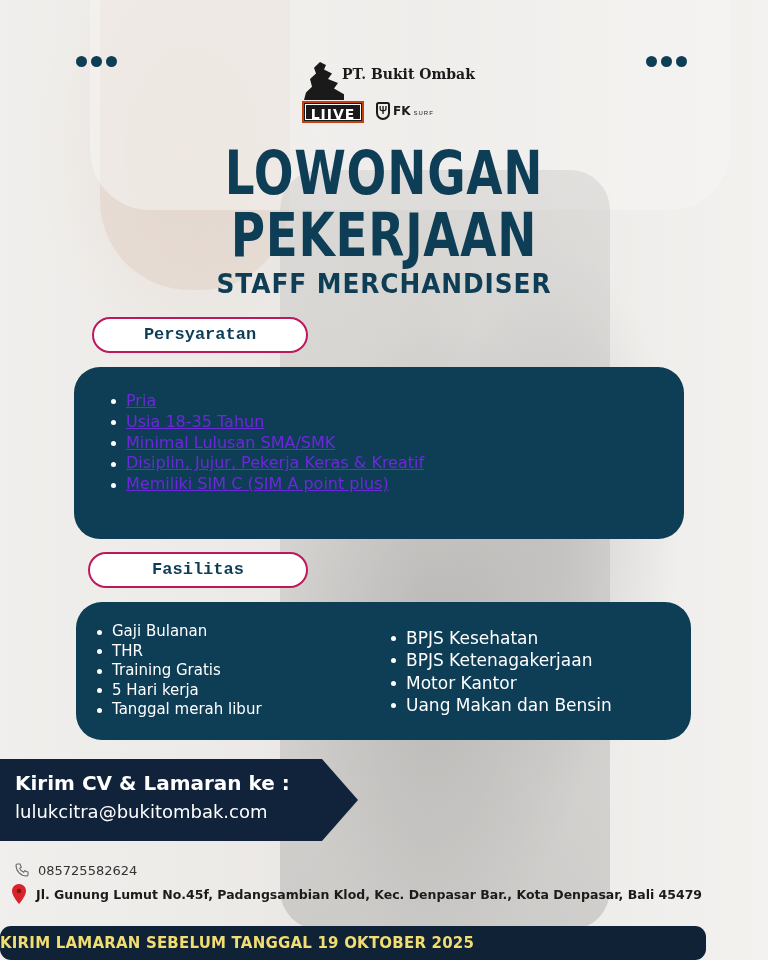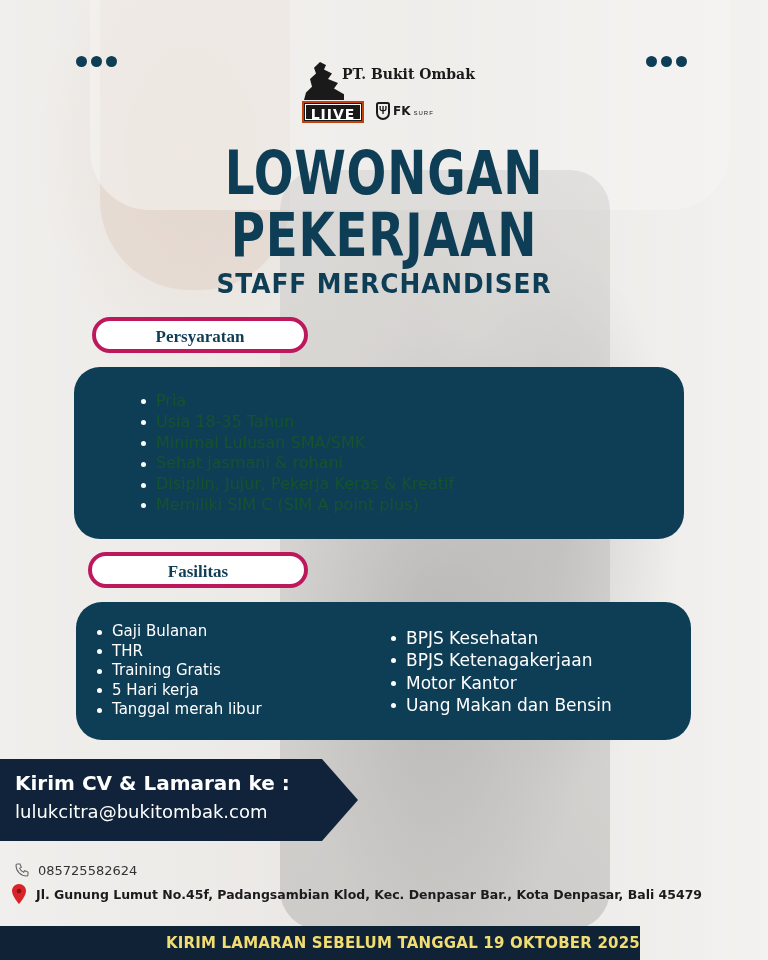--- a/index.html
+++ b/index.html
@@ -73,22 +73,22 @@
   }
   .title.t1 { top: 136px; font-size: 60px; letter-spacing: 1px; transform: scaleX(0.78); line-height: 74px; }
   .title.t2 { top: 198px; font-size: 60px; letter-spacing: 1px; transform: scaleX(0.78); line-height: 74px; }
   .subtitle {
     position: absolute; left: 0; width: 768px; top: 268px; text-align: center;
     color: #0e3d56; font-family: "DejaVu Sans", sans-serif; font-weight: bold;
     font-size: 27px; letter-spacing: 1px; transform: scaleX(0.92);
   }
 
   .pill {
-    position: absolute; background: #fff; border: 4px solid #be185d; border-radius: 22px;
-    color: #0e3d56; font-family: Liberation Serif, serif; font-weight: bold;
+    position: absolute; background: #fff; border: 2px solid #be185d; border-radius: 22px;
+    color: #0e3d56; font-family: Liberation Mono, monospace; font-weight: bold;
     font-size: 17px; text-align: center;
   }
   .pill.p1 { left: 92px; top: 317px; width: 216px; height: 36px; line-height: 32px; }
   .pill.p2 { left: 88px; top: 552px; width: 220px; height: 36px; line-height: 32px; }
 
   .card {
     position: absolute; background: #0e3d56; border-radius: 26px; color: #fff;
     font-family: "DejaVu Sans", sans-serif;
   }
   .card.c1 { left: 74px; top: 367px; width: 610px; height: 172px; }
@@ -115,24 +115,24 @@
   .cta .lbl { position: absolute; left: 15px; top: 12px; font-size: 20px; font-weight: bold; }
   .cta .email { position: absolute; left: 15px; top: 42px; font-size: 18px; }
 
   .contact { position: absolute; font-family: "DejaVu Sans", sans-serif; color: #1b1b1b; display: flex; align-items: center; }
   .contact.phone { left: 14px; top: 862px; font-size: 13px; color: #333; }
   .contact.addr { left: 12px; top: 884px; font-size: 12.5px; font-weight: bold; }
   .phone-icon { width: 16px; height: 16px; margin-right: 8px; }
   .pin-icon { width: 14px; height: 20px; margin-right: 10px; }
 
   .footer {
-    position: absolute; left: 0; top: 926px; width: 640px; height: 34px;
-    background: #0f2236; color: #f2dd72; text-align: right;
+    position: absolute; left: 0; top: 926px; width: 706px; height: 34px;
+    background: #0f2236; color: #f2dd72; text-align: left;
     font-family: "DejaVu Sans", sans-serif; font-weight: bold; font-size: 15px;
-    line-height: 34px; letter-spacing: 0.2px;
+    line-height: 34px; letter-spacing: 0.2px; border-radius: 11px;
   }
 </style>
 </head>
 <body>
 
 <div class="bg">
   <div class="arm"></div>
   <div class="shirt"></div>
   <div class="pants"></div>
   <div class="veil"></div>
@@ -159,25 +159,24 @@
     <span class="surf">SURF</span>
   </div>
 </div>
 
 <div class="title t1">LOWONGAN</div>
 <div class="title t2">PEKERJAAN</div>
 <div class="subtitle">STAFF MERCHANDISER</div>
 
 <div class="pill p1">Persyaratan</div>
 <div class="card c1"></div>
-<ul class="c1" style="position:absolute;left:156px;top:391px;color:#14532d;font-family:'DejaVu Sans',sans-serif;">
+<ul class="c1" style="position:absolute;left:126px;top:391px;color:#6d28d9;font-family:'DejaVu Sans',sans-serif;text-decoration:underline;">
   <li>Pria</li>
   <li>Usia 18-35 Tahun</li>
   <li>Minimal Lulusan SMA/SMK</li>
-  <li>Sehat jasmani &amp; rohani</li>
   <li>Disiplin, Jujur, Pekerja Keras &amp; Kreatif</li>
   <li>Memiliki SIM C (SIM A point plus)</li>
 </ul>
 
 <div class="pill p2">Fasilitas</div>
 <div class="card c2">
   <ul class="col a">
     <li>Gaji Bulanan</li>
     <li>THR</li>
     <li>Training Gratis</li>

